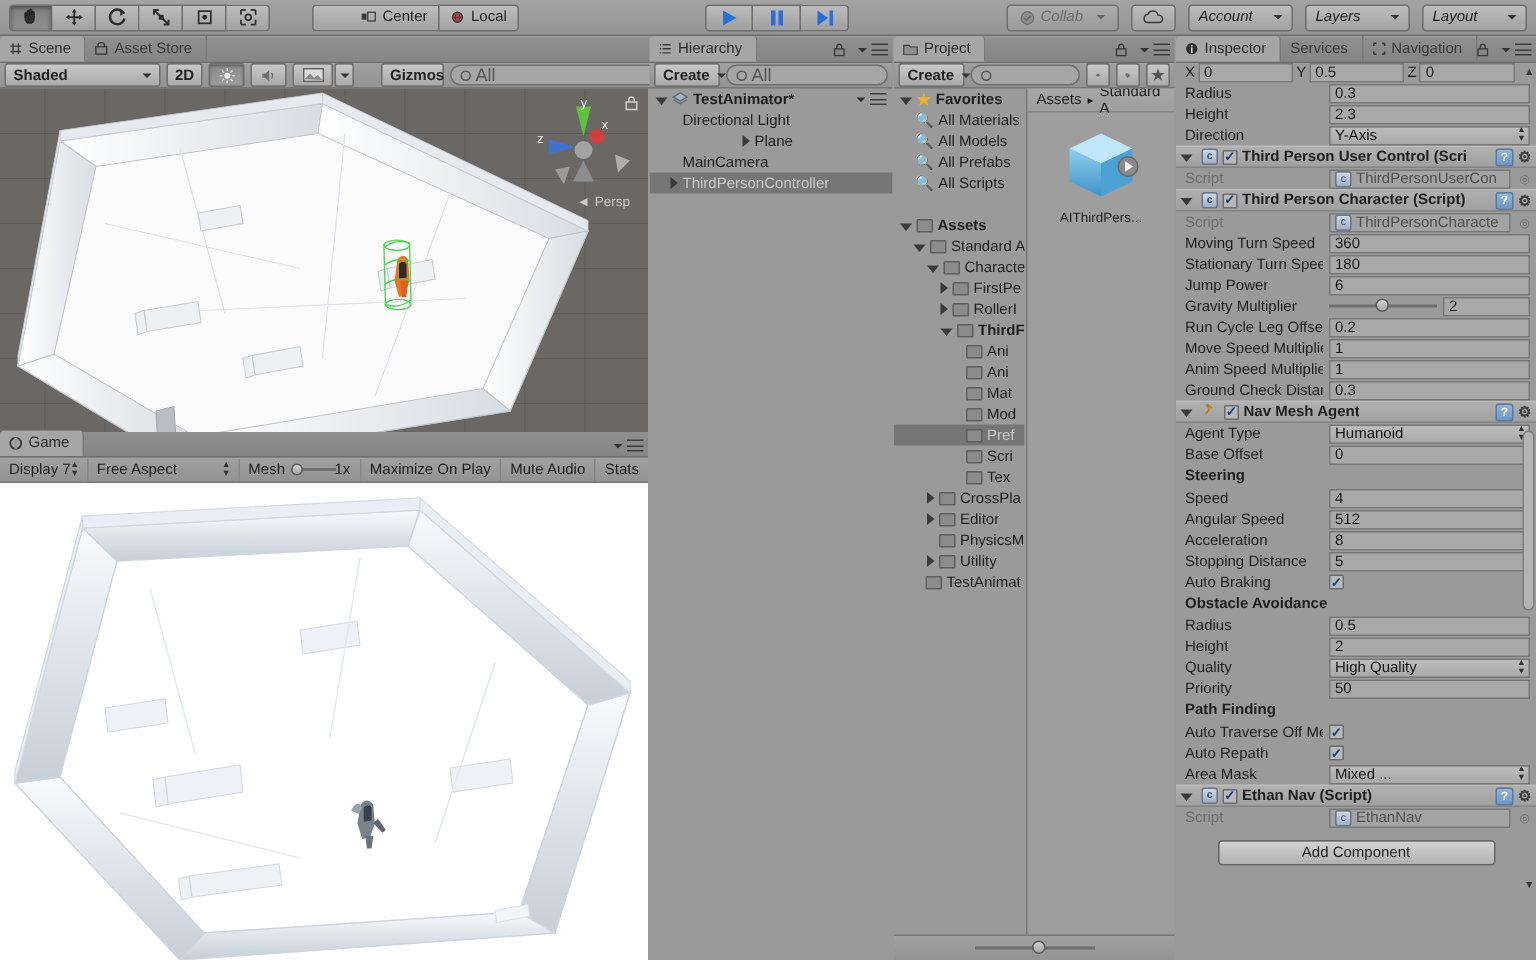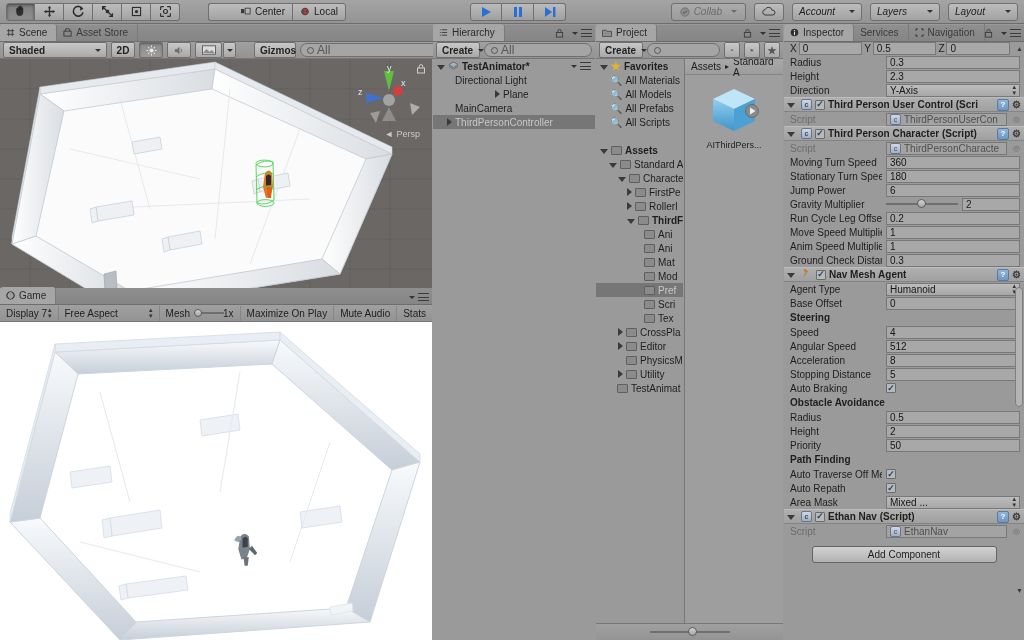--- a/index.html
+++ b/index.html
@@ -1006,20 +1006,27 @@
           <div class="section-title">Obstacle Avoidance</div>
           <div class="row">
             <div class="lbl">Radius</div>
             <div class="field">0.5</div>
           </div>
           <div class="row">
             <div class="lbl">Height</div>
             <div class="field">2</div>
           </div>
           <div class="row">
+            <div class="lbl">Quality</div>
+            <div class="field popup">
+              <span>High Quality</span>
+              <span class="stepper">▴<br>▾</span>
+            </div>
+          </div>
+          <div class="row">
             <div class="lbl">Priority</div>
             <div class="field">50</div>
           </div>
           <div class="section-title">Path Finding</div>
           <div class="row">
             <div class="lbl">Auto Traverse Off Me</div>
             <div class="cbx on"></div>
           </div>
           <div class="row">
             <div class="lbl">Auto Repath</div>

